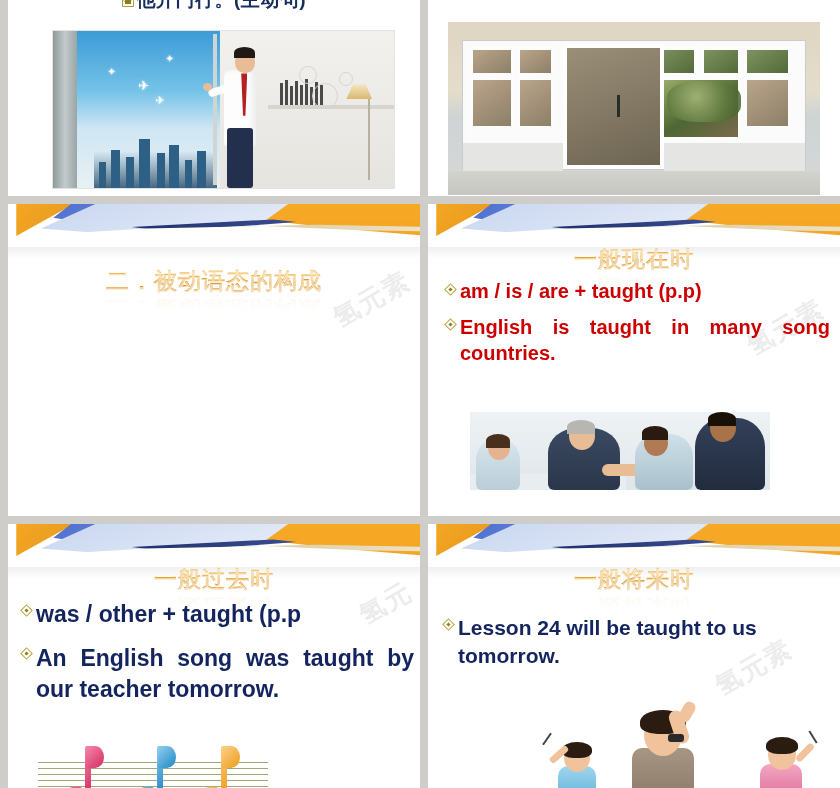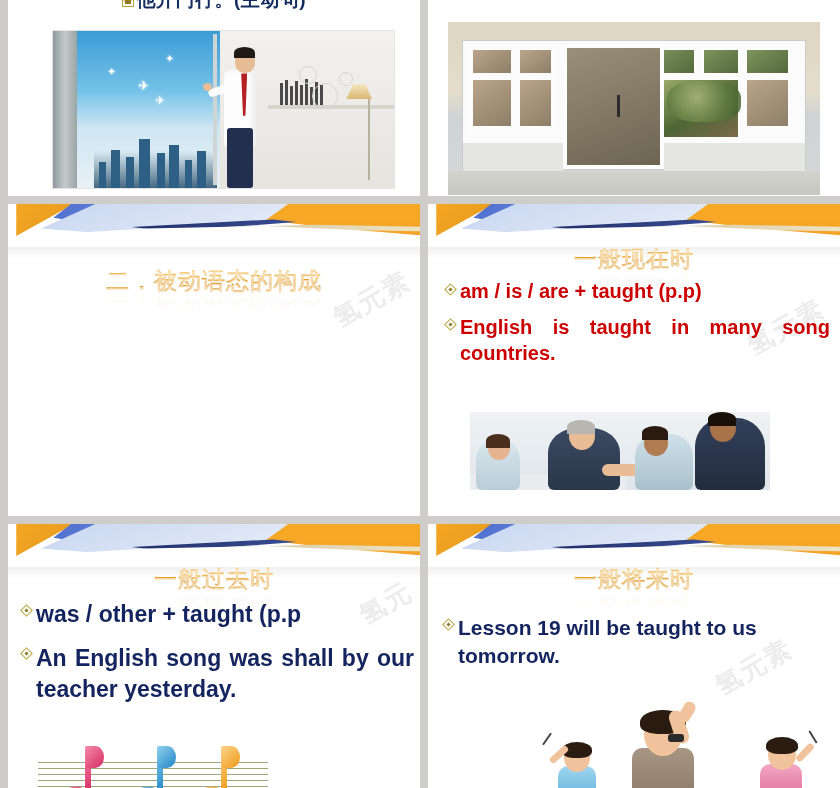--- a/index.html
+++ b/index.html
@@ -353,21 +353,21 @@
 
     <div class="wm" style="right:6px;top:62px;">氢元</div>
 
     <div class="bullets" style="top:76px;left:14px;right:6px;">
       <div class="bul">
         <span class="dia"></span>
         <span class="btext navyb" style="font-size:23px;line-height:1.25;">was / other + taught  (p.p</span>
       </div>
       <div class="bul" style="margin-top:14px;">
         <span class="dia"></span>
-        <span class="btext navyb just-left" style="font-size:23px;line-height:1.35;">An  English  song  was  shall  by  our   teacher  yesterday.</span>
+        <span class="btext navyb just-left" style="font-size:23px;line-height:1.35;">An  English  song  was  taught  by  our   teacher  tomorrow.</span>
       </div>
     </div>
 
     <div class="ph-music">
       <div class="staff">
         <i style="top:0"></i>
           <i style="top:6px"></i>
           <i style="top:12px"></i>
           <i style="top:18px"></i>
           <i style="top:24px"></i>
@@ -405,21 +405,21 @@
     <div class="stitle-wrap" style="top:40px;">
       <div class="stitle">一般将来时</div>
       <div class="stitle-refl" style="top:24px;">一般将来时</div>
     </div>
 
     <div class="wm" style="right:44px;top:126px;">氢元素</div>
 
     <div class="bullets" style="top:76px;left:16px;right:8px;">
       <div class="bul" style="margin-top:14px;">
         <span class="dia"></span>
-        <span class="btext navyb" style="font-size:21px;line-height:1.35;">Lesson 19 will be taught to us tomorrow.</span>
+        <span class="btext navyb" style="font-size:21px;line-height:1.35;">Lesson 24 will be taught to us tomorrow.</span>
       </div>
     </div>
 
     <div class="ph-kids">
 
       <div class="kid" style="left:0;width:70px;height:52px;">
         <div class="body" style="left:12px;width:38px;height:30px;background:linear-gradient(180deg,#9ed5ee,#6bb7dd);"></div>
         <div class="head" style="left:18px;bottom:24px;width:26px;height:28px;"></div>
         <div class="hair" style="left:16px;bottom:38px;width:30px;height:16px;"></div>
         <div class="arm" style="left:2px;bottom:38px;width:22px;height:7px;background:#f0c39c;transform:rotate(-42deg);"></div>

